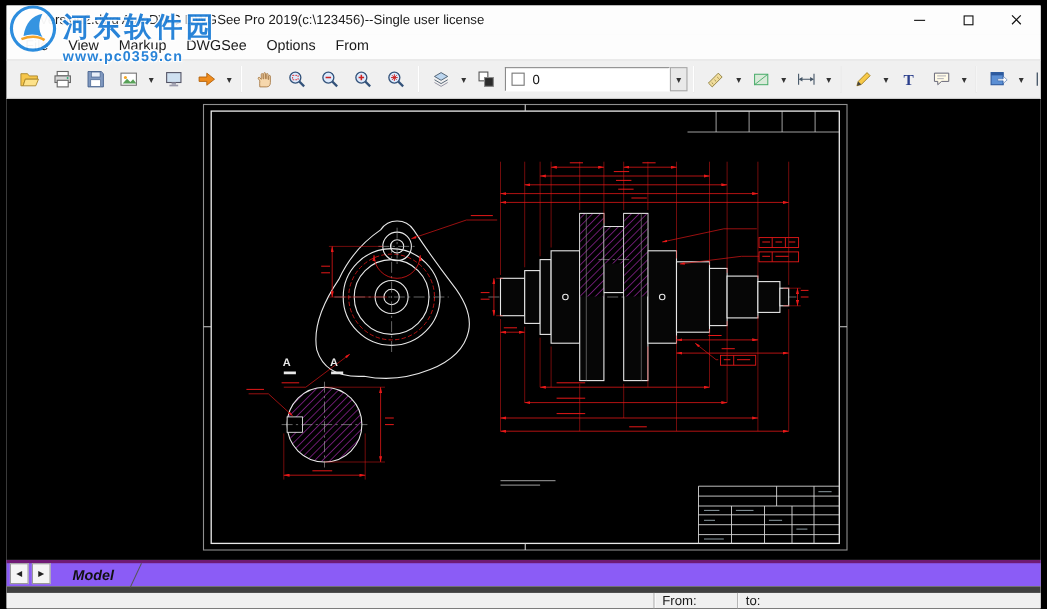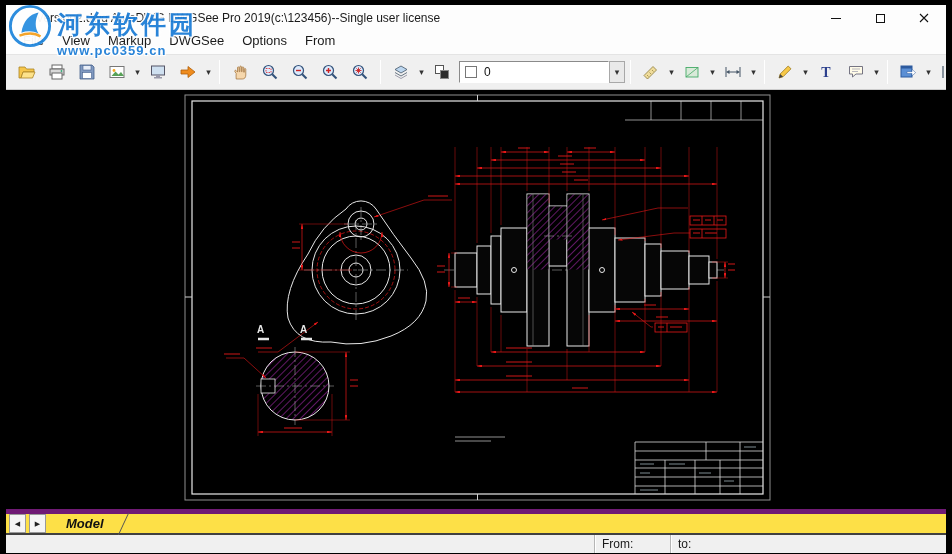--- a/index.html
+++ b/index.html
@@ -39,29 +39,29 @@
   .geo-f{stroke:#e8e8e8;fill:#060606;stroke-width:1}
   .cl{stroke:#b9b9b9;stroke-width:0.5;stroke-dasharray:10 3 2 3;fill:none}
   .dim{stroke:#e81818;stroke-width:0.7;marker-start:url(#ar);marker-end:url(#ar)}
   .ext{stroke:#e81818;stroke-width:0.45;fill:none}
   .rtx{stroke:#e81818;stroke-width:0.9;fill:none}
   .ldr{stroke:#e81818;stroke-width:0.6;fill:none;marker-start:url(#ar)}
   .frame{stroke:#e81818;stroke-width:0.8;fill:none}
   .ttx{stroke:#9fb0b8;stroke-width:0.8;fill:none}
 
   
-  .tabbar{height:24px;background:#fde047;border-top:5px solid #701a75;display:flex;align-items:center;flex:0 0 auto}
+  .tabbar{height:24px;background:#8b5cf6;border-top:3px solid #701a75;display:flex;align-items:flex-start;flex:0 0 auto}
   .tab-nav{width:17px;height:19px;border:1px solid #999;background:#f5f5f5;display:flex;align-items:center;
            justify-content:center;font-size:7px;color:#222;margin-left:3px}
   .model-tab{display:flex;align-items:center;margin-left:20px;height:100%}
   .model-label{font-size:13px;font-weight:bold;font-style:italic;color:#111}
   .tab-slash{width:12px;height:22px;border-right:1px solid #555;transform:skewX(-25deg);margin-left:8px}
 
   
-  .statusbar{height:20px;background:#f0f0f0;border-top:2px solid #404040;display:flex;align-items:stretch;
+  .statusbar{height:20px;background:#f0f0f0;border-top:6px solid #404040;display:flex;align-items:stretch;
              flex:0 0 auto;font-size:12px;color:#1a1a1a}
   .sb-cell{display:flex;align-items:center;padding:0 7px}
   .sb-main{flex:1 1 auto}
   .sb-from{width:76px;border-left:1px solid #b5b5b5;box-shadow:inset 1px 0 0 #fff}
   .sb-to{width:276px;border-left:1px solid #b5b5b5;box-shadow:inset 1px 0 0 #fff}
 
   
   .watermark{position:absolute;left:8px;top:4px;z-index:50;display:flex;align-items:flex-start;
              pointer-events:none;opacity:0.95}
   .wm-text{margin-left:5px;margin-top:4px}

